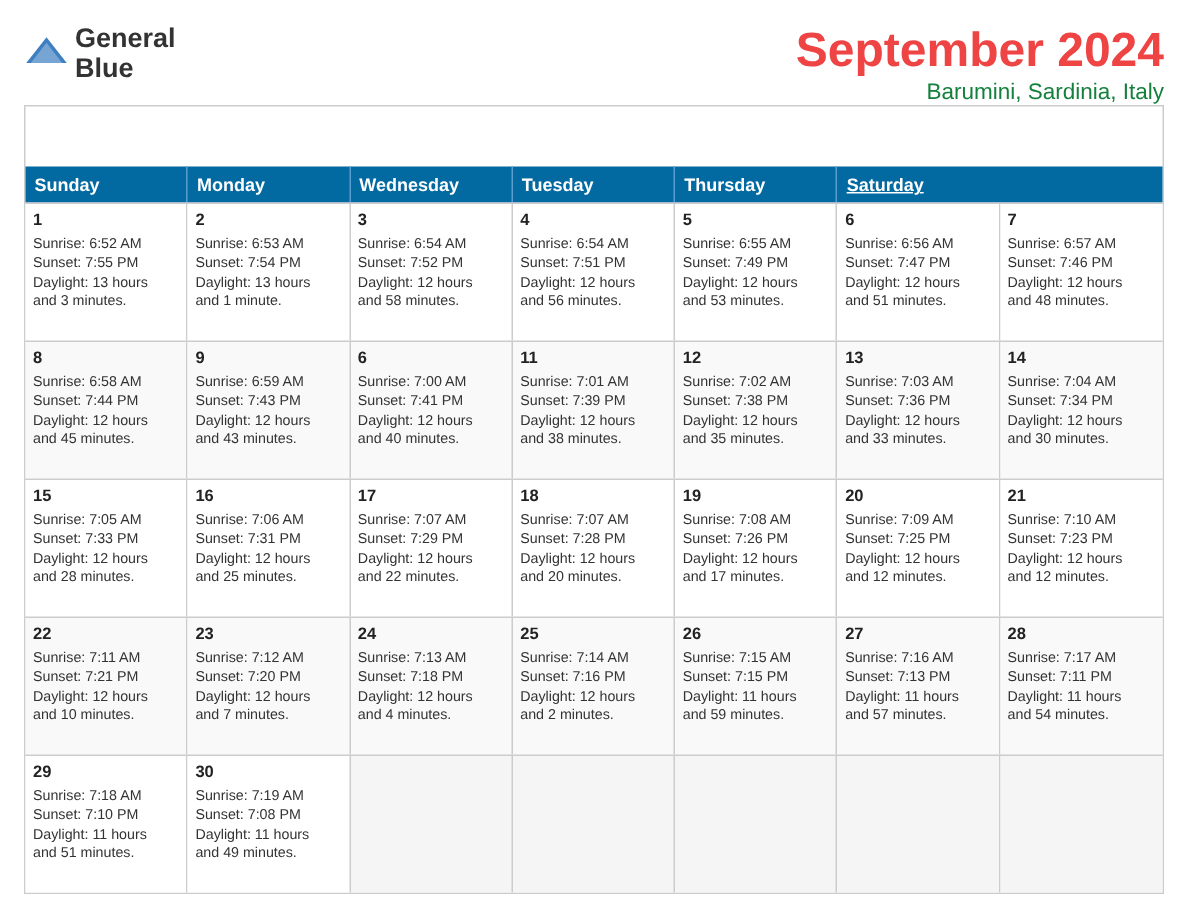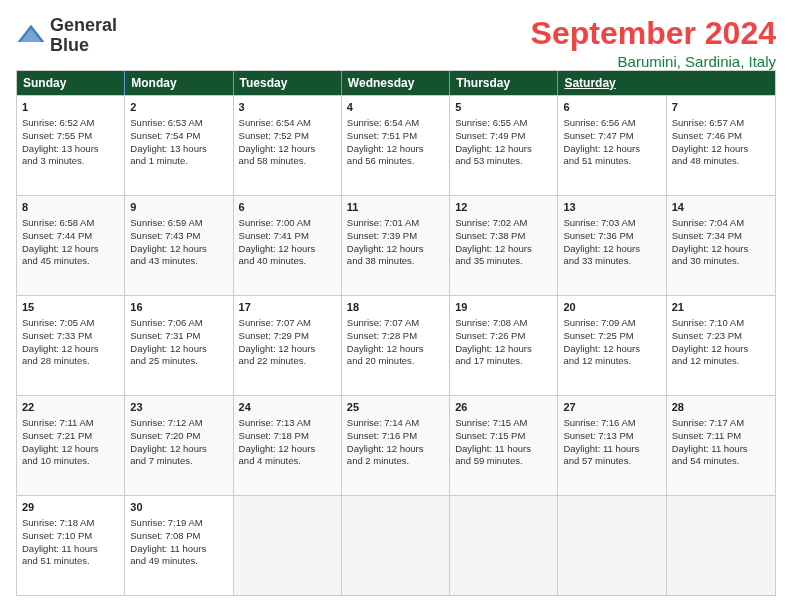--- a/index.html
+++ b/index.html
@@ -56,21 +56,22 @@
     }
     .calendar {
       flex: 1;
       display: flex;
       flex-direction: column;
       border: 1px solid #ccc;
     }
     .cal-header {
       display: grid;
       grid-template-columns: repeat(7, 1fr);
-      background: #14532d;
+      background: #0369a1;
+      margin-top: 40px;
     }
     .cal-header-cell {
       color: #fff;
       font-weight: bold;
       font-size: 12px;
       padding: 5px 6px;
       border-right: 1px solid #5a9dd1;
     }
     .cal-header-cell:last-child { border-right: none; text-decoration: underline; }
     .cal-body {
@@ -124,22 +125,22 @@
     <div class="title-block">
       <div class="month-title">September 2024</div>
       <div class="location">Barumini, Sardinia, Italy</div>
     </div>
   </div>
 
   <div class="calendar">
     <div class="cal-header">
       <div class="cal-header-cell">Sunday</div>
       <div class="cal-header-cell">Monday</div>
+      <div class="cal-header-cell">Wednesday</div>
       <div class="cal-header-cell">Tuesday</div>
-      <div class="cal-header-cell">Wednesday</div>
       <div class="cal-header-cell">Thursday</div>
       <div class="cal-header-cell">Saturday</div>
     </div>
     <div class="cal-body" id="cal-body">
     <div class="cal-row">
           <div class="cal-cell">
             <span class="day-num">1</span>
             <div>Sunrise: 6:52 AM</div>
             <div>Sunset: 7:55 PM</div>
             <div>Daylight: 13 hours</div>

